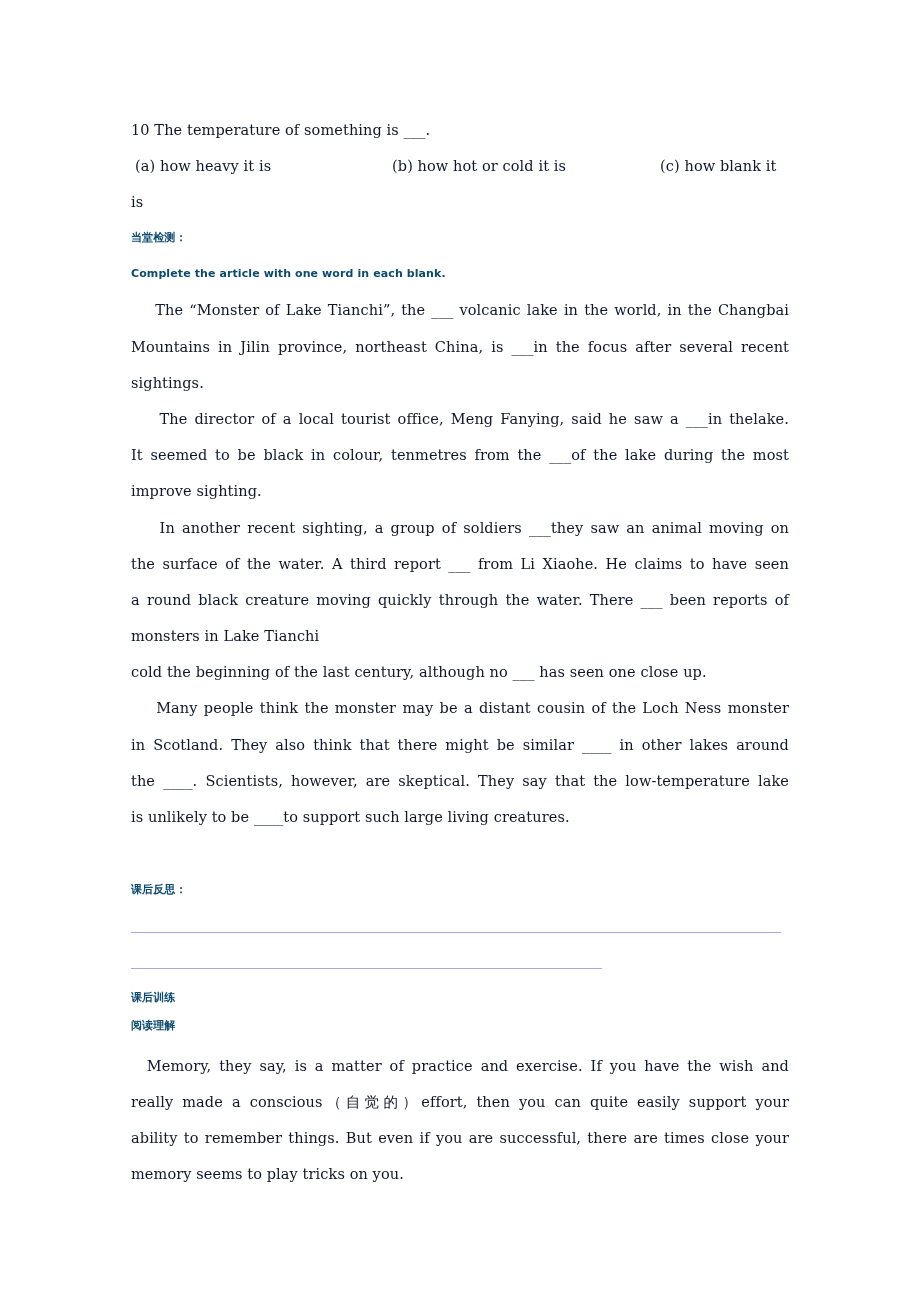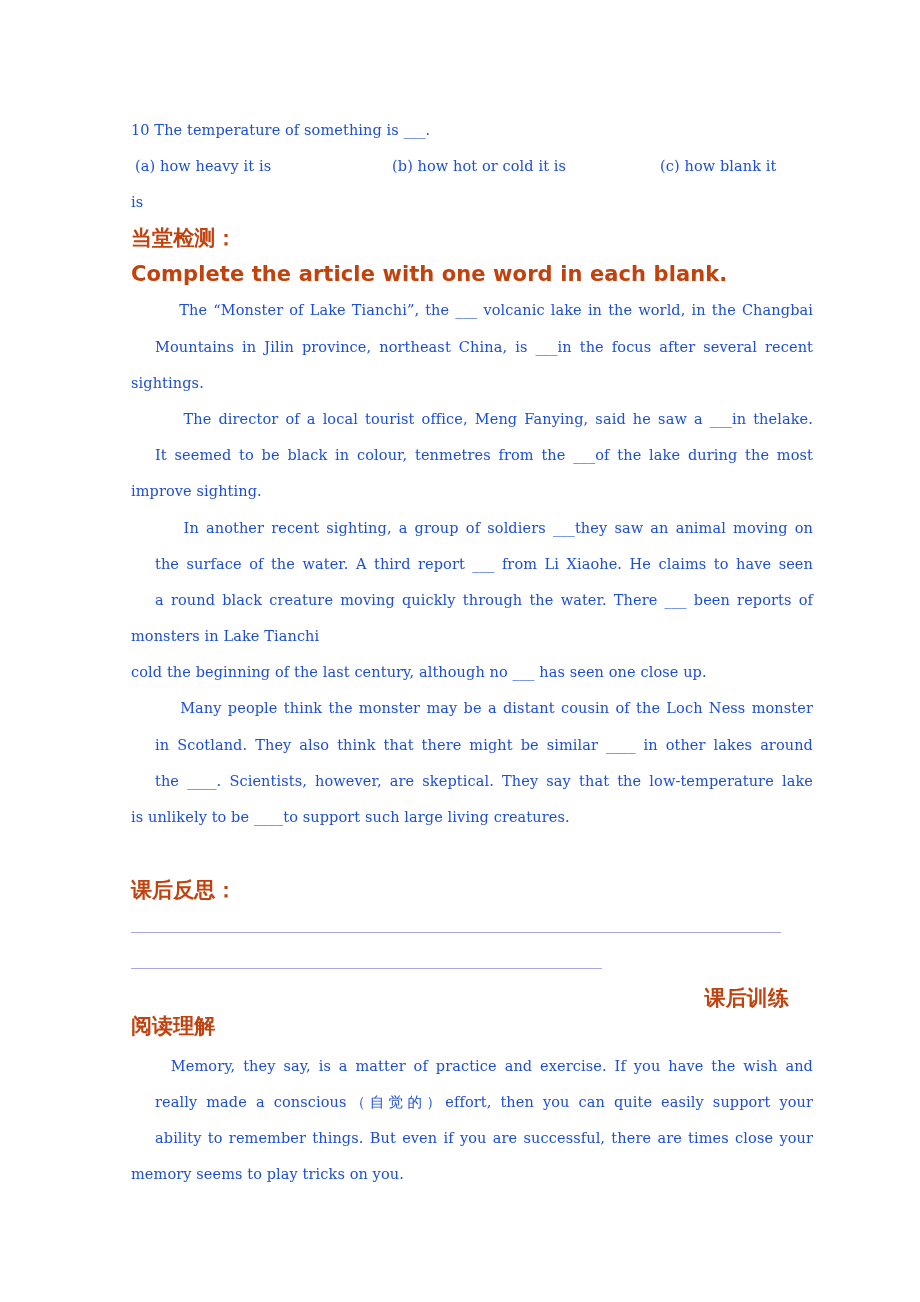--- a/index.html
+++ b/index.html
@@ -1,22 +1,22 @@
 <!DOCTYPE html>
 <html><head>
 <meta charset="utf-8">
 <style>
   html, body { margin: 0; padding: 0; background: #ffffff; }
   body { width: 920px; height: 1302px; position: relative; overflow: hidden;
          font-family: "DejaVu Serif", "Liberation Serif", serif; color: #3b3bf0; }
   .page { position: absolute; left: 131px; top: 0; width: 658px; }
-  .line { position: absolute; left: 0; white-space: pre; font-size: 14.5px; letter-spacing: 0.1px; line-height: 20px; color: #1d4ed8; }
-  .just { width: 658px; text-align: justify; text-align-last: justify; margin-left: 24px; }
-  .head { font-family: "DejaVu Sans", "Liberation Sans", sans-serif; font-weight: bold; color: #c2410c; font-size: 21px; }
-  .center { width: 658px; text-align: right; }
+  .line { position: absolute; left: 0; white-space: pre; font-size: 14.5px; letter-spacing: 0.1px; line-height: 20px; color: #0f172a; }
+  .just { width: 658px; text-align: justify; text-align-last: justify; }
+  .head { font-family: "DejaVu Sans", "Liberation Sans", sans-serif; font-weight: bold; color: #0c4a6e; font-size: 11px; }
+  .center { width: 658px; text-align: left; }
   .rule { position: absolute; left: 0; height: 0; border-top: 1px solid #a8a8e8; }
 </style>
 </head>
 <body>
 
 <div class="page">
 
   <div class="line" style="top:120px">10 The temperature of something is ___.</div>
   <div class="line" style="top:156px; left:4px">(a) how heavy it is</div>
   <div class="line" style="top:156px; left:261px">(b) how hot or cold it is</div>

